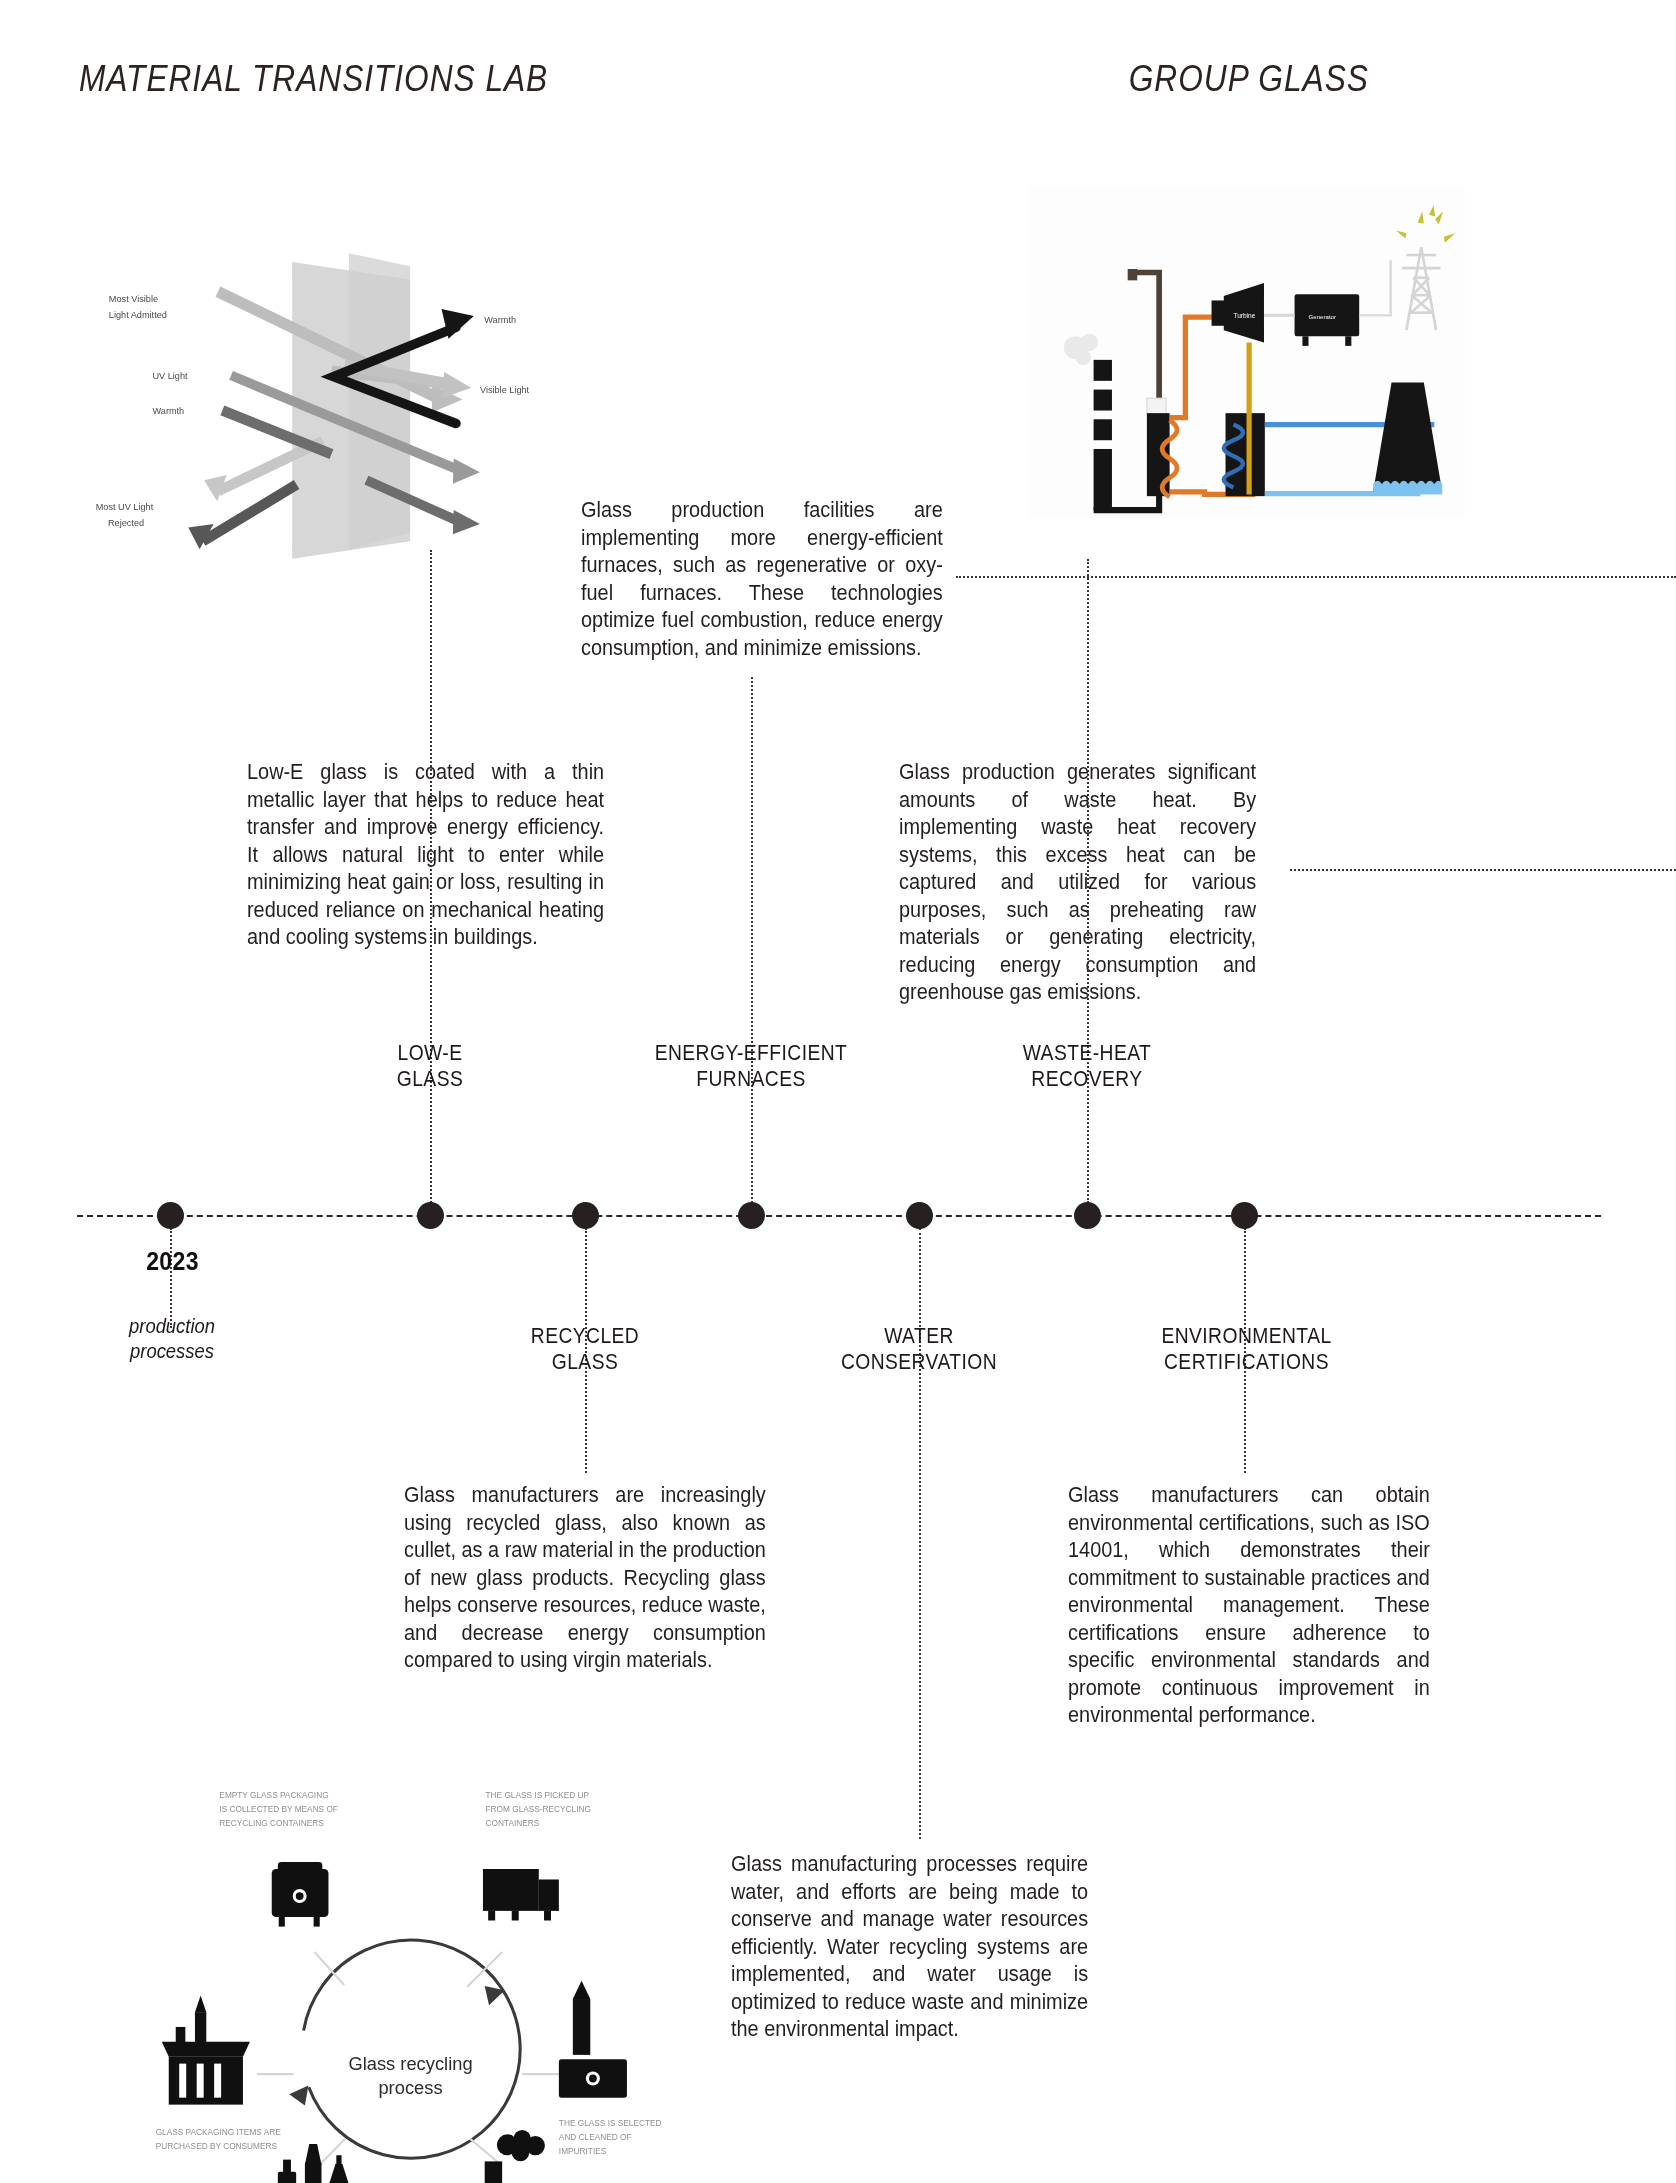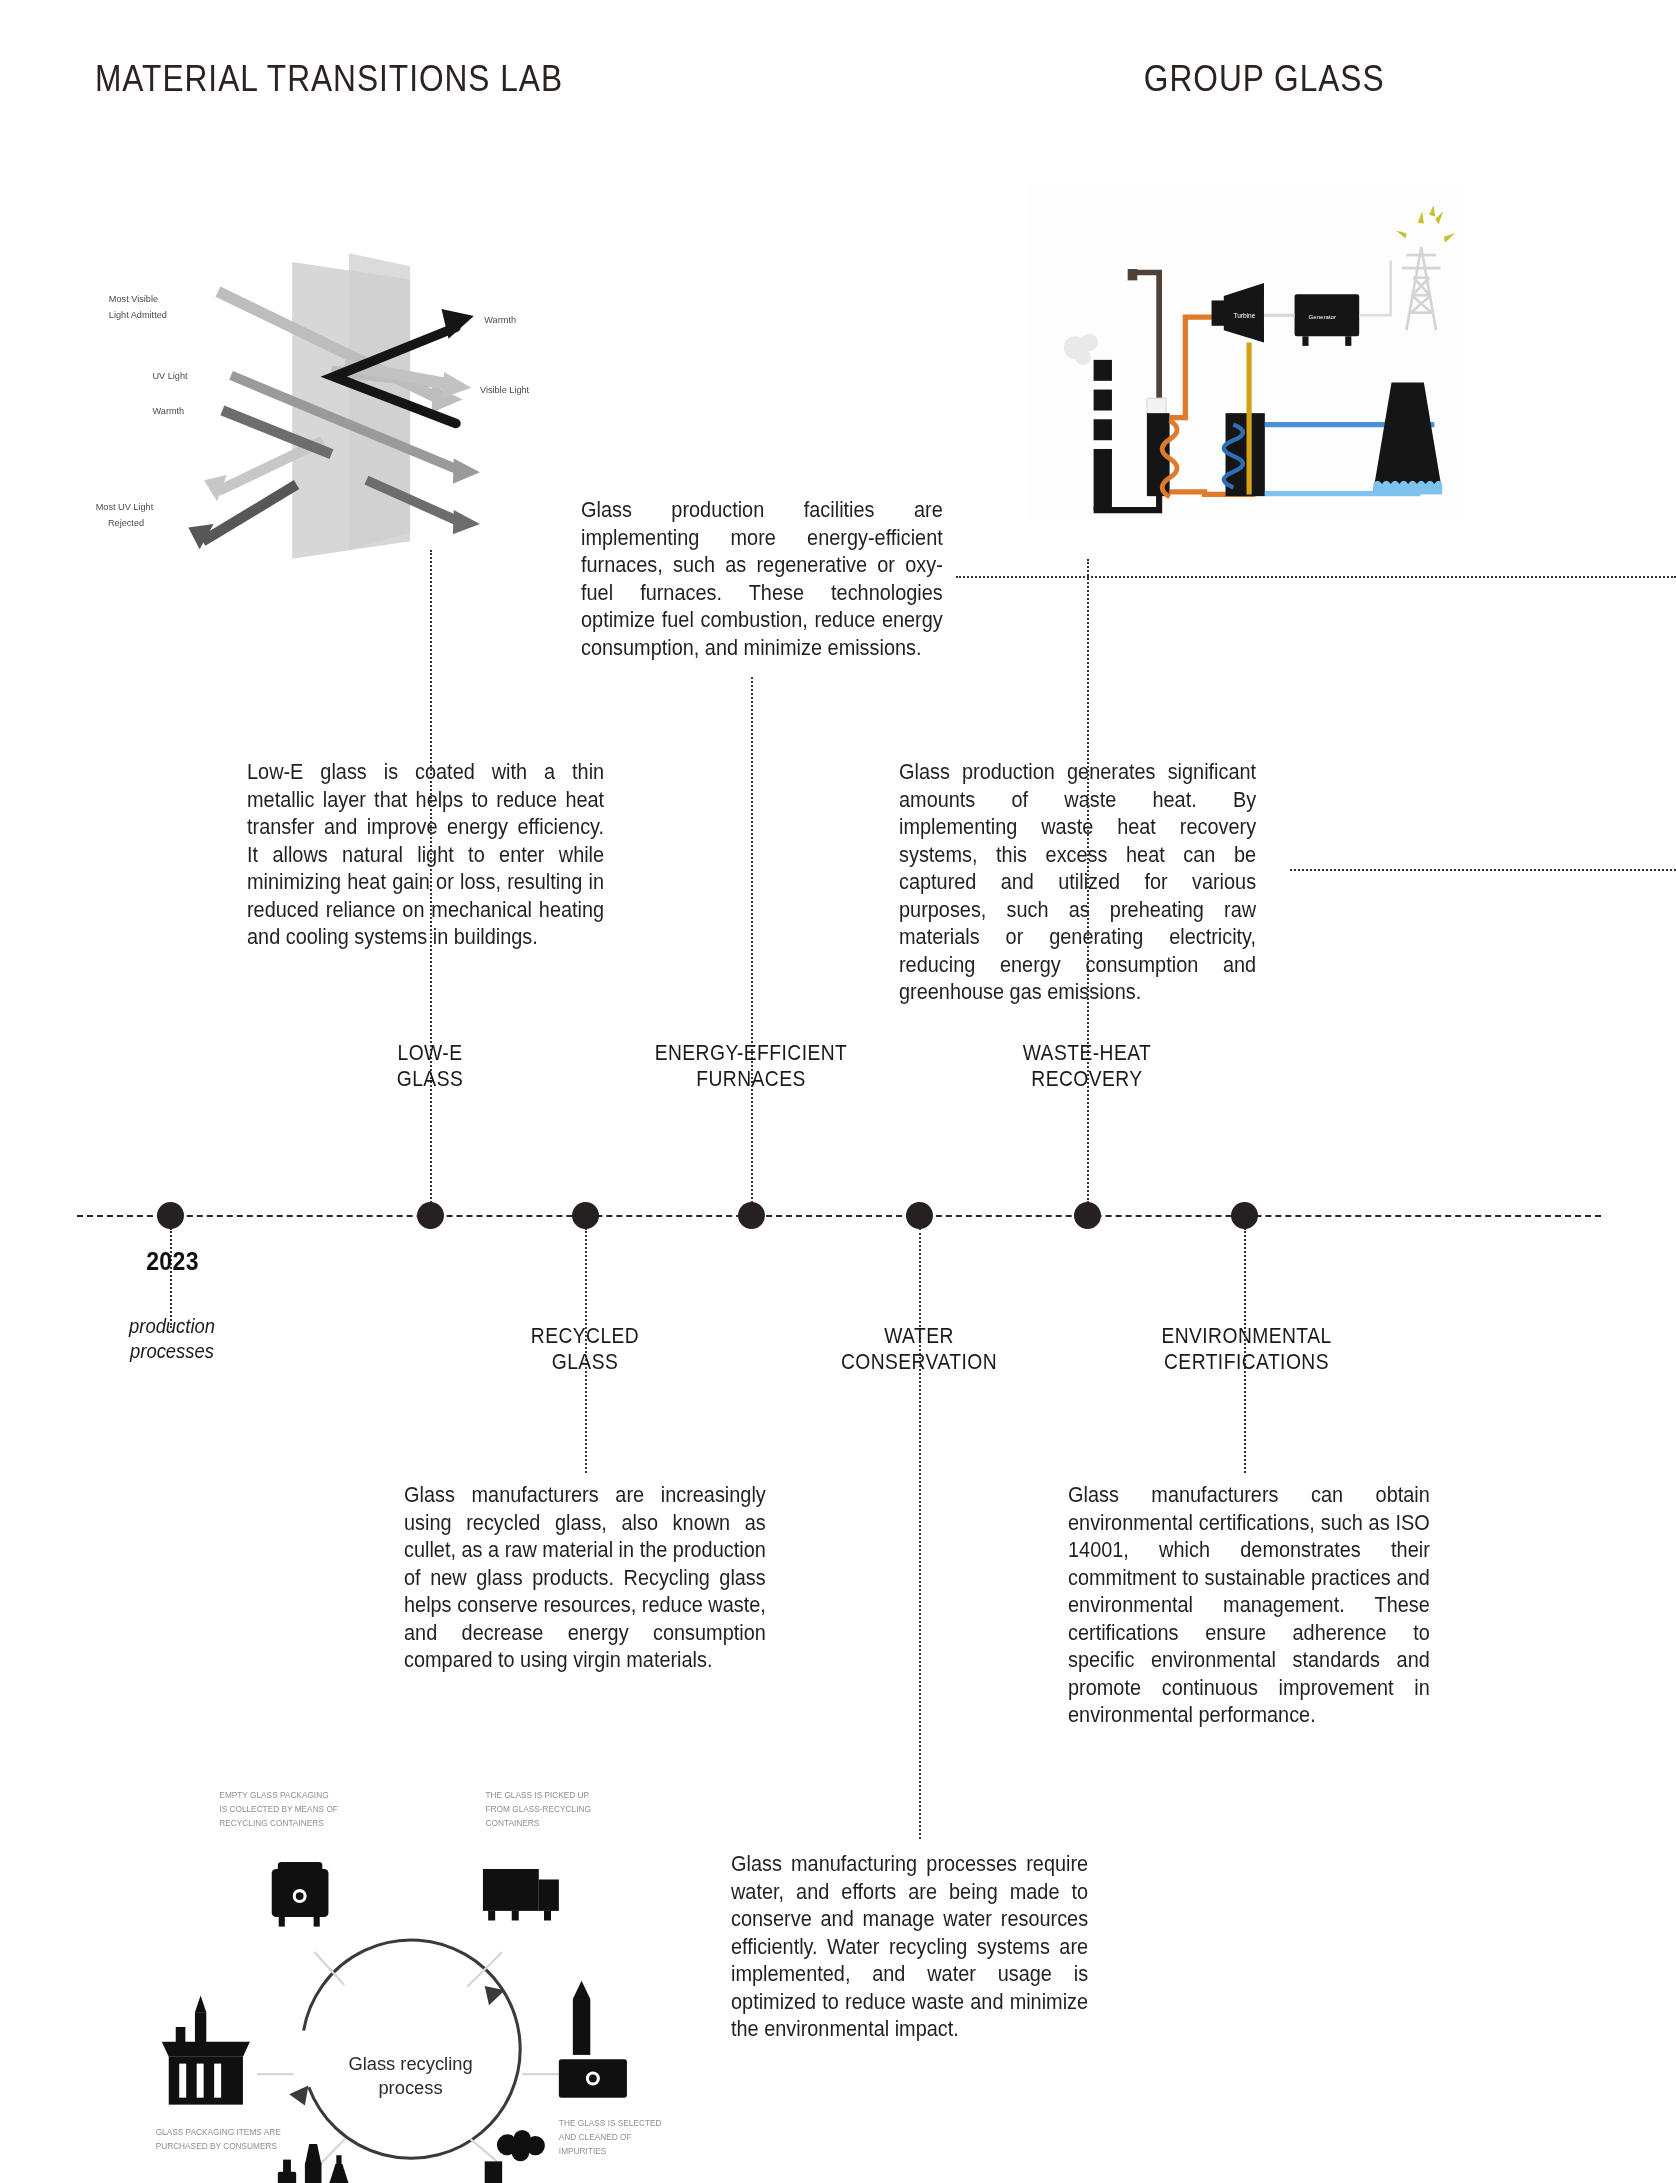--- a/index.html
+++ b/index.html
@@ -3,21 +3,21 @@
 <meta charset="utf-8">
 <style>
   * { box-sizing: border-box; }
   html, body { margin:0; padding:0; background:#ffffff; }
   body {
     width:1677px; height:2371px; position:relative; overflow:hidden;
     font-family:"Liberation Sans", sans-serif; color:#1a1a1a;
   }
 
   
-  .header { position:absolute; left:16px; top:0; width:1448px; height:131px; }
+  .header { position:absolute; left:0; top:0; width:1448px; height:131px;font-style:italic; }
   .hdr-left {
     position:absolute; left:79px; top:58px;
     font-size:36px; letter-spacing:1.1px; font-weight:400; color:#2c2320;
     transform: scaleX(0.88); transform-origin: left center; white-space:nowrap;
   }
   .hdr-right {
     position:absolute; right:79px; top:58px;
     font-size:36px; letter-spacing:1.1px; font-weight:400; color:#2c2320;
     transform: scaleX(0.88); transform-origin: right center; white-space:nowrap;
   }

